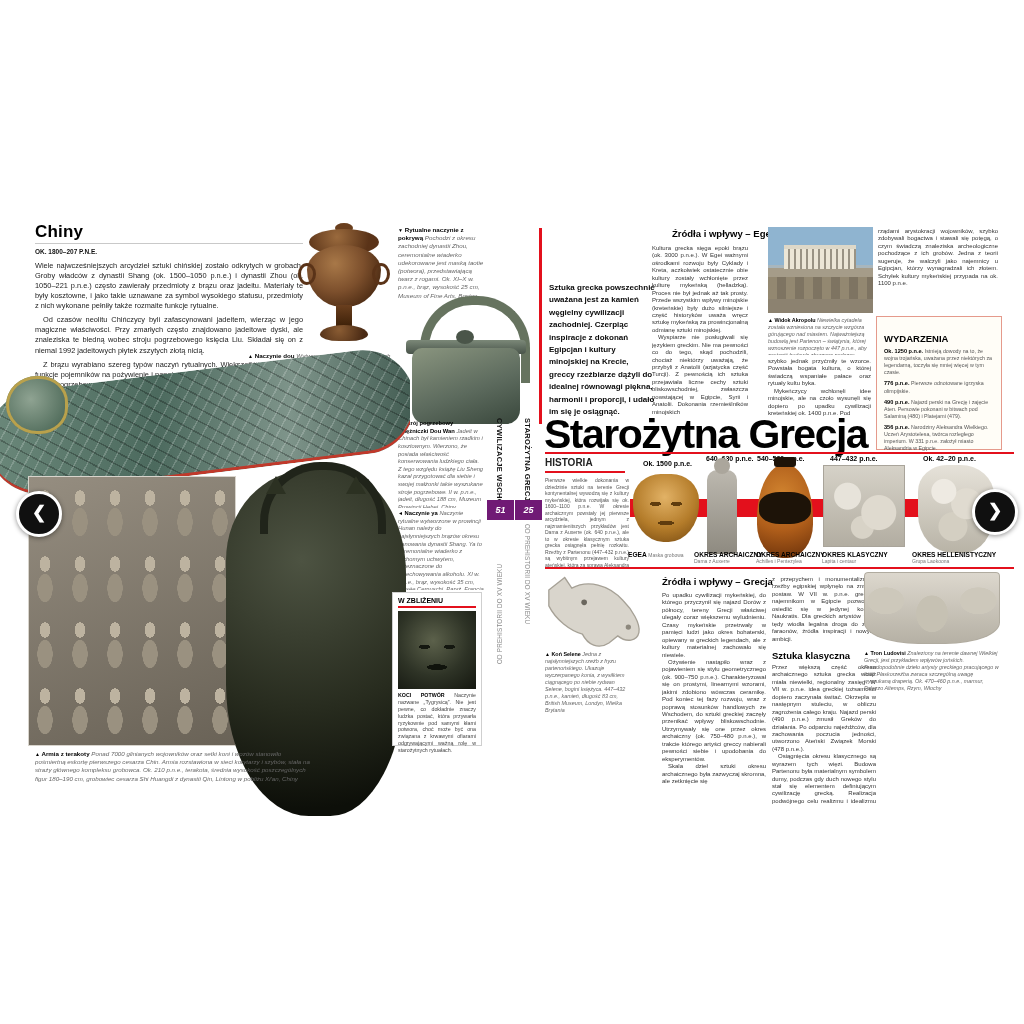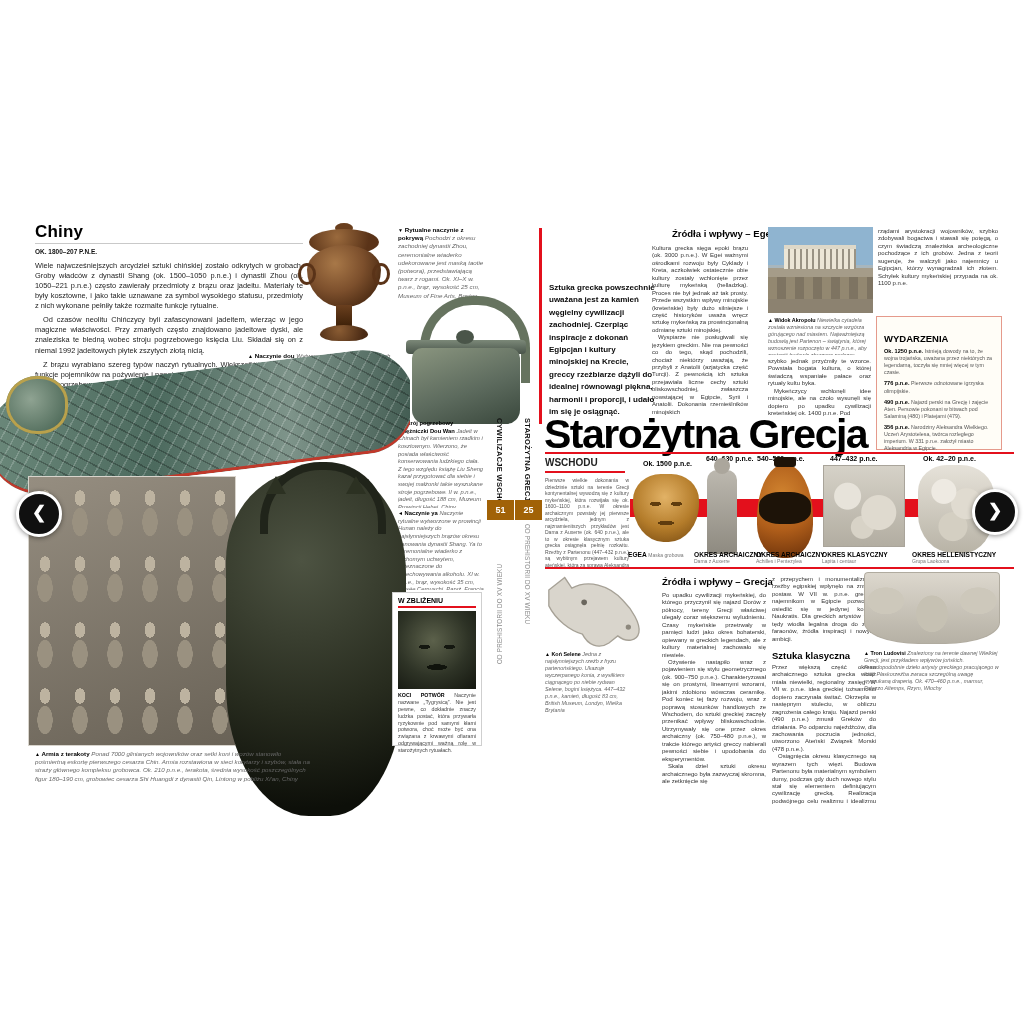--- a/index.html
+++ b/index.html
@@ -18,21 +18,21 @@
   .mk{color:#000;font-style:normal;font-size:5px;}
   .col{font-size:6px;line-height:1.24;text-align:justify;color:#333;overflow:hidden;}
   .col p{margin:0;}
   .col p + p{text-indent:6px;}
   .h2{font-size:9.5px;font-weight:bold;color:#000;}
   .boldintro{font-size:8px;line-height:1.55;font-weight:bold;color:#0a0a0a;text-align:left;}
   .vtext{writing-mode:vertical-rl;white-space:nowrap;}
   .vflip{writing-mode:vertical-rl;transform:rotate(180deg);white-space:nowrap;}
   .tab-chapter{font-size:7.5px;font-weight:bold;color:#111;letter-spacing:.3px;}
   .tab-section{font-size:6.3px;color:#8a8a8a;letter-spacing:.2px;}
-  .tab-num{background:#a16207;color:#fff;font-size:9px;font-weight:bold;text-align:center;line-height:20px;}
+  .tab-num{background:#701a75;color:#fff;font-size:9px;font-weight:bold;text-align:center;line-height:20px;font-style:italic;}
   .date{font-size:7px;font-weight:bold;color:#000;white-space:nowrap;}
   .tl-label{font-size:6.6px;font-weight:bold;color:#000;white-space:nowrap;}
   .tl-sub{font-size:5px;color:#777;font-weight:normal;}
   
   .ph{position:absolute;}
   #img-dou .lid{position:absolute;left:13px;top:6px;width:70px;height:26px;border-radius:50%;
     background:radial-gradient(circle at 40% 30%,#9a6a3d,#5a3318 70%);}
   #img-dou .knob{position:absolute;left:39px;top:0;width:18px;height:10px;border-radius:50%;background:#6a3f1e;}
   #img-dou .body{position:absolute;left:11px;top:22px;width:74px;height:62px;border-radius:50% 50% 48% 48%/40% 40% 60% 60%;
     background:radial-gradient(circle at 38% 30%,#a87848,#7c4f2c 45%,#44250f 85%);}
@@ -253,21 +253,21 @@
     <div class="hd">WYDARZENIA</div>
     <div class="ev"><b>Ok. 1250 p.n.e.</b> <span>Istnieją dowody na to, że wojna trojańska, uważana przez niektórych za legendarną, toczyła się mniej więcej w tym czasie.</span></div>
     <div class="ev"><b>776 p.n.e.</b> <span>Pierwsze odnotowane igrzyska olimpijskie.</span></div>
     <div class="ev"><b>490 p.n.e.</b> <span>Najazd perski na Grecję i zajęcie Aten. Persowie pokonani w bitwach pod Salaminą (480) i Platejami (479).</span></div>
     <div class="ev"><b>356 p.n.e.</b> <span>Narodziny Aleksandra Wielkiego. Uczeń Arystotelesa, twórca rozległego imperium. W 331 p.n.e. założył miasto Aleksandria w Egipcie.</span></div>
   </div>
 
   <div class="abs headline" style="left:544px;top:411px;">Starożytna Grecja</div>
   <div class="abs redline" style="left:545px;top:452px;width:469px;height:1.5px;"></div>
 
-  <div class="abs" style="left:545px;top:457px;font-size:10px;font-weight:bold;">WSCHODU</div>
+  <div class="abs" style="left:545px;top:457px;font-size:10px;font-weight:bold;">HISTORIA</div>
   <div class="abs redline" style="left:545px;top:471px;width:80px;height:2px;"></div>
   <div class="abs" style="left:545px;top:477px;width:84px;height:90px;font-size:5px;line-height:1.3;color:#555;text-align:justify;overflow:hidden;">Pierwsze wielkie dokonania w dziedzinie sztuki na terenie Grecji kontynentalnej wywodzą się z kultury mykeńskiej, która rozwijała się ok. 1600–1100 p.n.e. W okresie archaicznym powstały jej pierwsze arcydzieła, jednym z najznamienitszych przykładów jest Dama z Auxerre (ok. 640 p.n.e.), ale to w okresie klasycznym sztuka grecka osiągnęła pełnię rozkwitu. Rzeźby z Partenonu (447–432 p.n.e.) są wybitnym przejawem kultury ateńskiej, która za sprawą Aleksandra Wielkiego (356–323 p.n.e.) zyskała ogromny zasięg.</div>
 
   <div class="abs redline" style="left:630px;top:499px;width:384px;height:18px;"></div>
   <div class="abs redline" style="left:545px;top:567px;width:469px;height:1.5px;"></div>
 
   <div class="abs date" style="left:643px;top:460px;">Ok. 1500 p.n.e.</div>
   <div class="ph mask-img" style="left:633px;top:474px;width:66px;height:68px;z-index:2;"></div>
   <div class="abs tl-label" style="left:628px;top:551px;"><span>EGEA</span> <span class="tl-sub">Maska grobowa</span></div>
 

